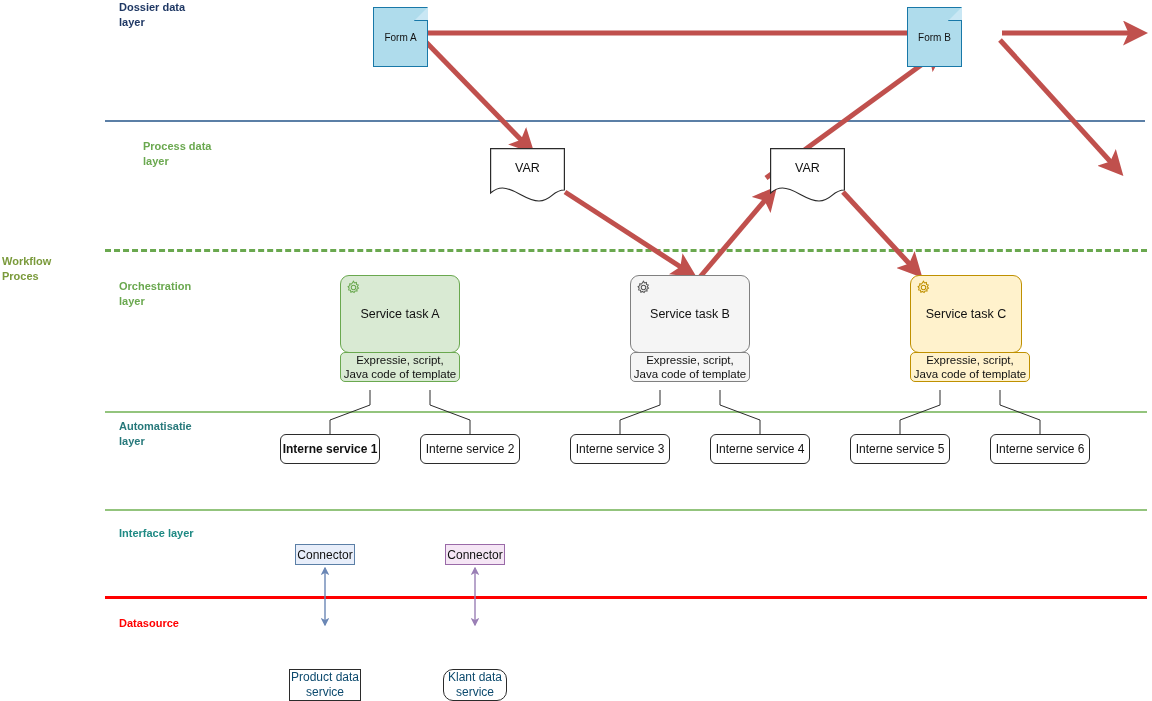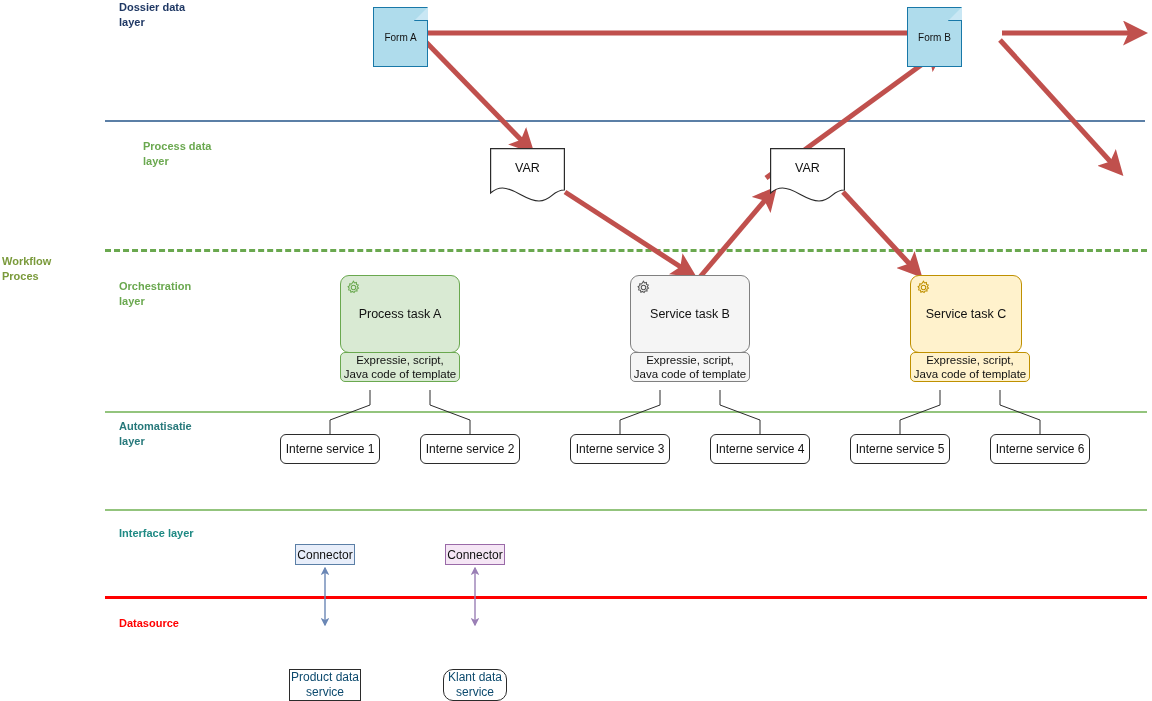--- a/index.html
+++ b/index.html
@@ -231,21 +231,21 @@
     <span class="var-text">VAR</span>
   </div>
 
   <div class="task-node" style="left:340px; top:275px; width:120px; height:78px; background:#D9EAD3; border:1.2px solid #6aa84f;">
     <svg class="task-gear" viewBox="0 0 16 16">
       <g fill="none" stroke="#6aa84f" stroke-width="1.1">
         <circle cx="8" cy="8" r="2.4"></circle>
         <path d="M8 1.3 L9.1 3.1 L11.1 2.6 L11.2 4.7 L13.1 5.4 L12 7.1 L13.3 8.7 L11.5 9.8 L11.8 11.8 L9.7 11.7 L8.6 13.4 L7 12.2 L5.2 13 L4.8 11 L2.8 10.6 L3.4 8.7 L2.2 7.1 L4 6.1 L4 4 L6 4.3 Z"></path>
       </g>
     </svg>
-    <span>Process task A</span>
+    <span>Service task A</span>
   </div>
   <div class="task-sub" style="left:340px; top:352px; width:120px; height:30px; background:#D9EAD3; border:1.2px solid #6aa84f;">
     <span style="white-space:pre-line;">Expressie, script,
 Java code of template</span>
   </div>
 
   <div class="task-node" style="left:630px; top:275px; width:120px; height:78px; background:#F5F5F5; border:1.2px solid #808080;">
     <svg class="task-gear" viewBox="0 0 16 16">
       <g fill="none" stroke="#555555" stroke-width="1.1">
         <circle cx="8" cy="8" r="2.4"></circle>
@@ -266,21 +266,21 @@
         <path d="M8 1.3 L9.1 3.1 L11.1 2.6 L11.2 4.7 L13.1 5.4 L12 7.1 L13.3 8.7 L11.5 9.8 L11.8 11.8 L9.7 11.7 L8.6 13.4 L7 12.2 L5.2 13 L4.8 11 L2.8 10.6 L3.4 8.7 L2.2 7.1 L4 6.1 L4 4 L6 4.3 Z"></path>
       </g>
     </svg>
     <span>Service task C</span>
   </div>
   <div class="task-sub" style="left:910px; top:352px; width:120px; height:30px; background:#FFF2CC; border:1.2px solid #BF9000;">
     <span style="white-space:pre-line;">Expressie, script,
 Java code of template</span>
   </div>
 
-  <div class="svc-box" style="left:280px; top:434px; width:100px; height:30px;">
+  <div class="svc-box" style="left:280px; top:434px; width:100px; height:30px;font-weight:bold;">
     <span>Interne service 1</span>
   </div>
   <div class="svc-box" style="left:420px; top:434px; width:100px; height:30px;">
     <span>Interne service 2</span>
   </div>
   <div class="svc-box" style="left:570px; top:434px; width:100px; height:30px;">
     <span>Interne service 3</span>
   </div>
   <div class="svc-box" style="left:710px; top:434px; width:100px; height:30px;">
     <span>Interne service 4</span>

